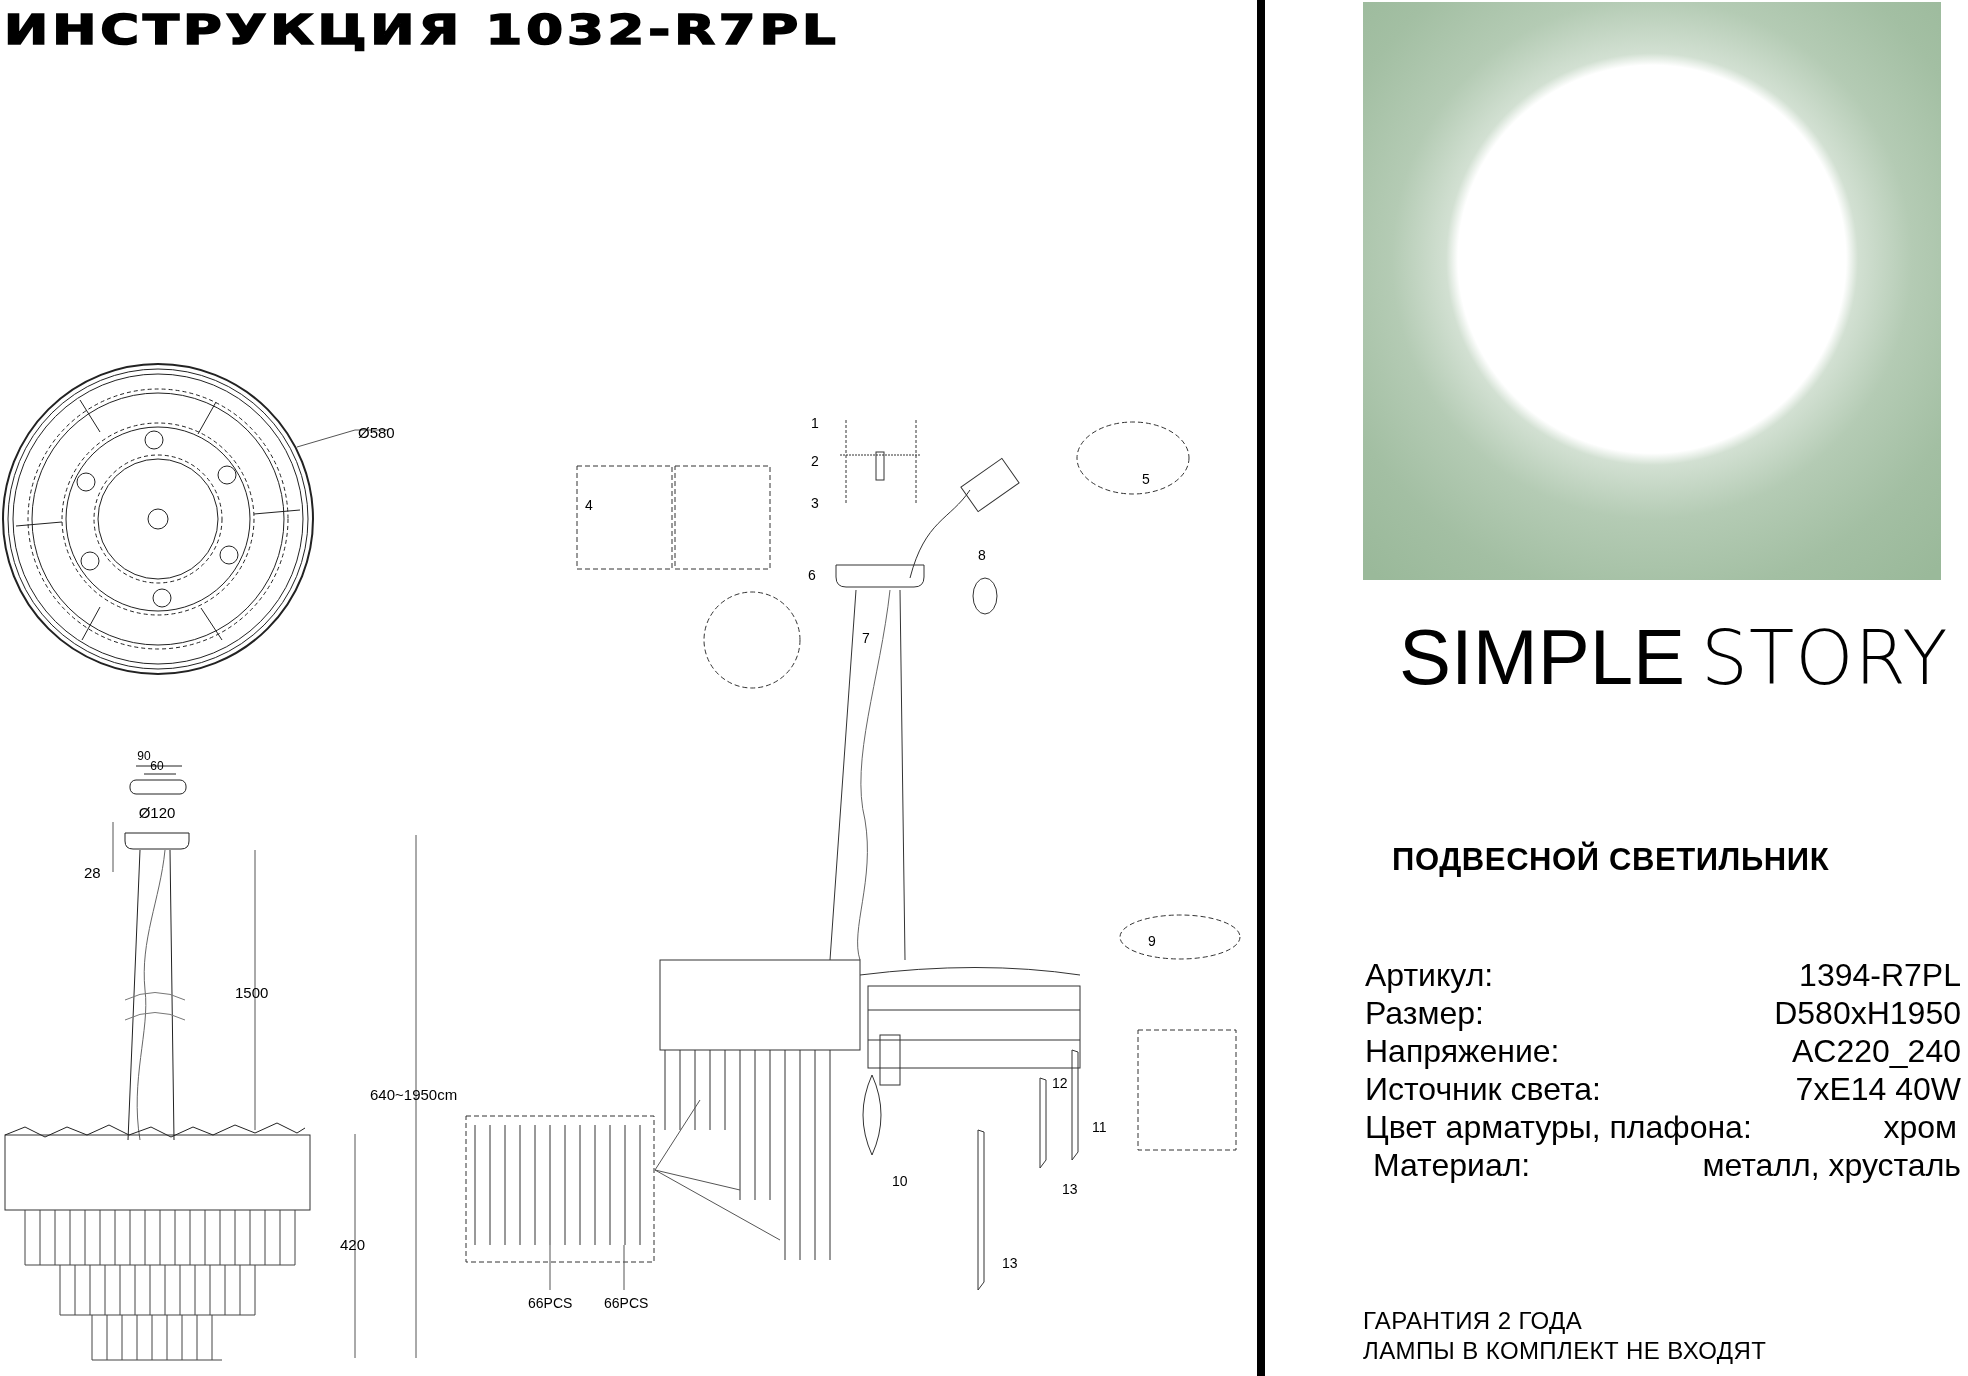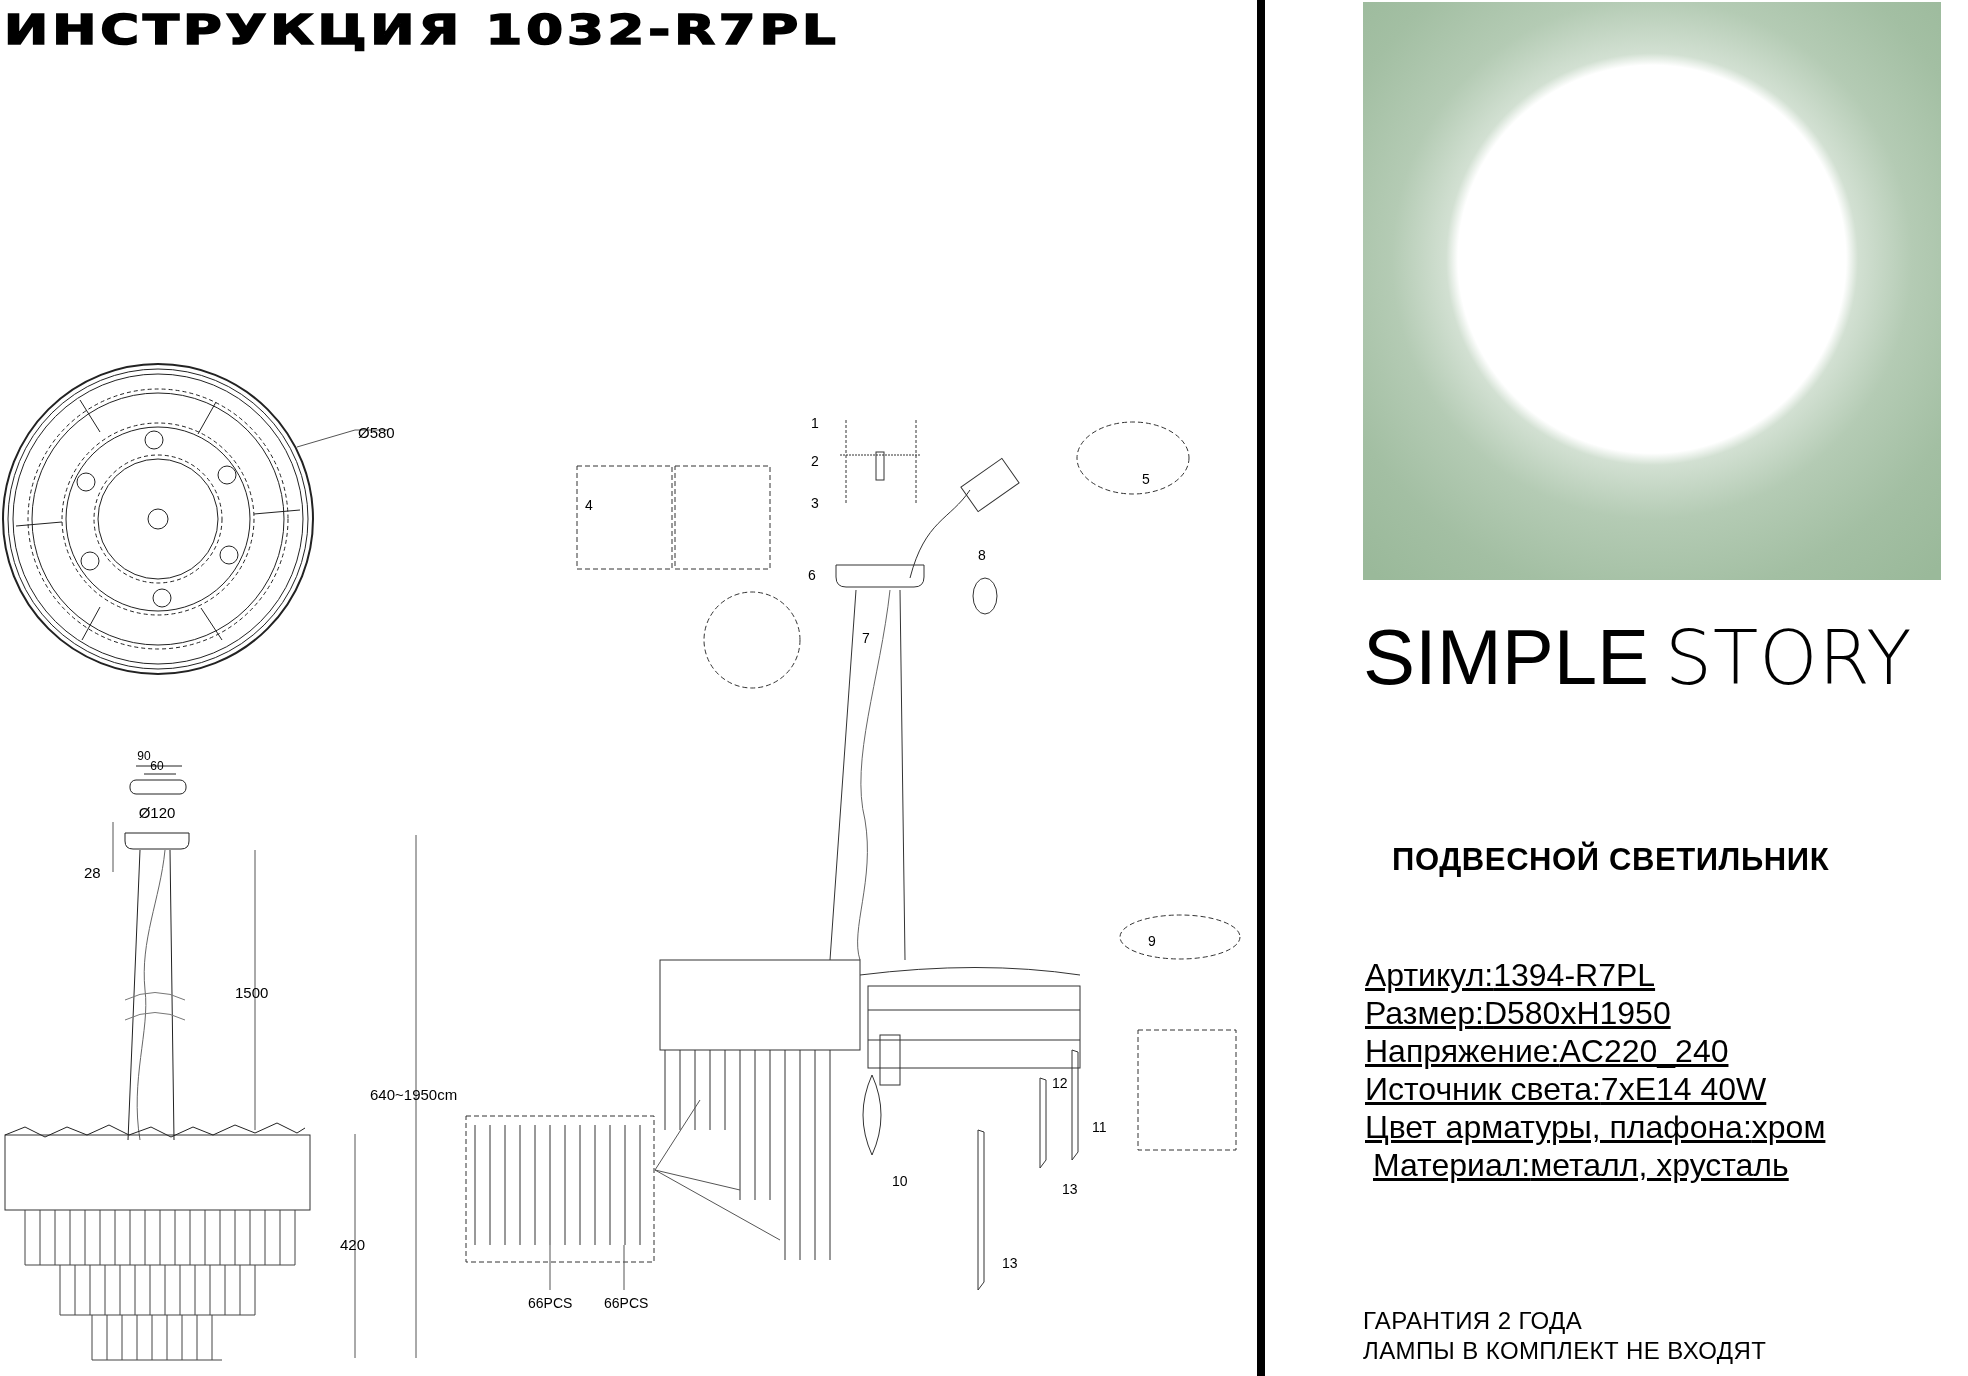--- a/index.html
+++ b/index.html
@@ -1,27 +1,27 @@
 <!DOCTYPE html>
 <html><head>
 <meta charset="utf-8">
 <style>
   html, body { margin:0; padding:0; background:#ffffff; }
   body { width:1968px; height:1376px; position:relative; overflow:hidden; font-family:"Liberation Sans", sans-serif; color:#000; }
   .abs { position:absolute; }
   #title { left:4px; top:6px; font-family:"DejaVu Sans", sans-serif; font-weight:900; font-size:40px; letter-spacing:3px; transform:scaleX(1.32); transform-origin:left top; white-space:nowrap; -webkit-text-stroke:1.6px #000; line-height:48px; }
   #divider { left:1257px; top:0; width:8px; height:1376px; background:#000; }
   #hero { left:1363px; top:2px; width:578px; height:578px; background:radial-gradient(circle at 50% 44.5%, #ffffff 0px, #ffffff 194px, #d2e0d2 206px, #b4cbb4 260px, #a3bfa3 340px, #9ab99a 420px); }
-  #brand { left:1363px; top:612px; font-size:78px; line-height:90px; white-space:nowrap; letter-spacing:0px; }
+  #brand { left:1399px; top:612px; font-size:78px; line-height:90px; white-space:nowrap; letter-spacing:0px; }
   #brand .b1 { font-weight:400; }
   #brand .b2 { font-weight:400; color:#000; -webkit-text-stroke:0; opacity:1; }
   #brand .b2 { font-family:"DejaVu Sans", sans-serif; font-weight:300; font-size:74px; letter-spacing:1px; }
   #product-type { left:1365px; top:842px; font-weight:700; font-size:31px; letter-spacing:0.6px; white-space:nowrap;margin-left:27px; }
   #specs { left:1365px; top:956px; width:596px; }
-  .spec-row { display:flex; font-size:32px; line-height:38px; height:38px; white-space:nowrap;text-decoration:underline; }
+  .spec-row { display:flex; justify-content:space-between; font-size:32px; line-height:38px; height:38px; white-space:nowrap; }
   .spec-row.indent .spec-label { padding-left:8px; }
   #footer { left:1363px; top:1306px; width:580px; text-align:left; font-size:24px; line-height:30px; letter-spacing:0.4px; }
   .dim { font-size:15px; font-family:"Liberation Sans", sans-serif; }
   .step { font-size:14px; }
   svg text { font-family:"Liberation Sans", sans-serif; }
 </style>
 </head>
 <body>
 
 <div id="title" class="abs">ИНСТРУКЦИЯ 1032-R7PL</div>

